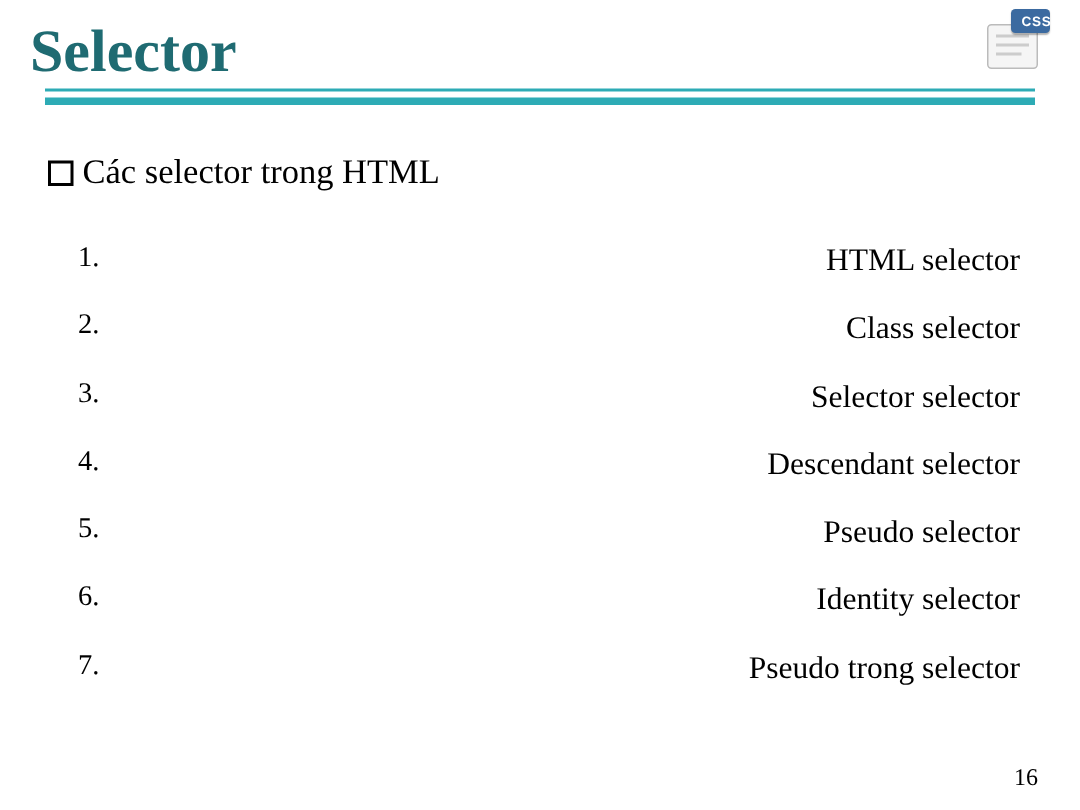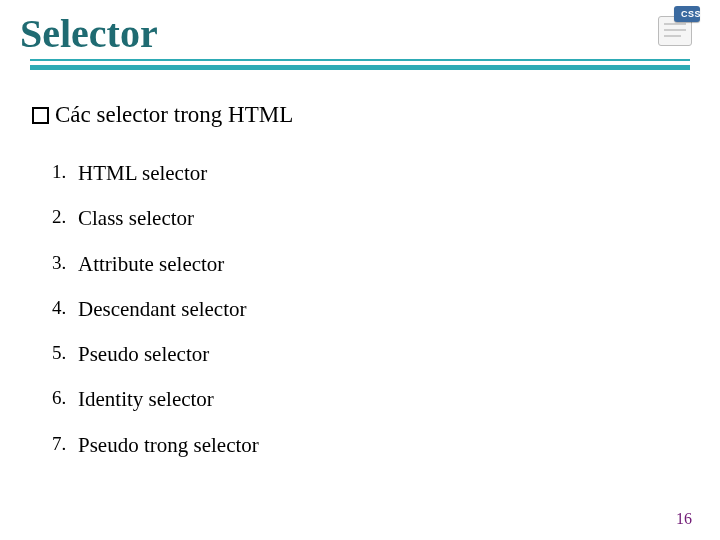--- a/index.html
+++ b/index.html
@@ -31,20 +31,21 @@
     background: #2dabb5;
     margin: 4px 10px 0 10px;
   }
   .css-icon-wrap {
     position: absolute;
     right: 20px;
     top: 6px;
   }
   .content {
     padding: 24px 40px 0 32px;
+    text-align: right;
   }
   .heading-row {
     display: flex;
     align-items: center;
     gap: 6px;
     margin-bottom: 14px;
   }
   .bullet-square {
     width: 17px;
     height: 17px;
@@ -75,21 +76,21 @@
     position: absolute;
     left: -26px;
     top: 0;
     font-size: 19px;
   }
   .page-num {
     position: absolute;
     right: 28px;
     bottom: 12px;
     font-size: 16px;
-    color: #701a75;
+    color: #000000;
   }
   
   .css-icon {
     position: relative;
     width: 44px;
     height: 42px;
   }
   .doc-sheet {
     position: absolute;
     left: 2px;
@@ -160,21 +161,21 @@
 </div>
 
 <div class="content">
   <div class="heading-row">
     <span class="bullet-square"></span>
     <span class="heading-text">Các selector trong HTML</span>
   </div>
   <ol class="list">
     <li>HTML selector</li>
     <li>Class selector</li>
-    <li>Attribute selector</li>
+    <li>Selector selector</li>
     <li>Descendant selector</li>
     <li>Pseudo selector</li>
     <li>Identity selector</li>
     <li>Pseudo trong selector</li>
   </ol>
 </div>
 
 <div class="page-num">16</div>
 
 </body></html>

